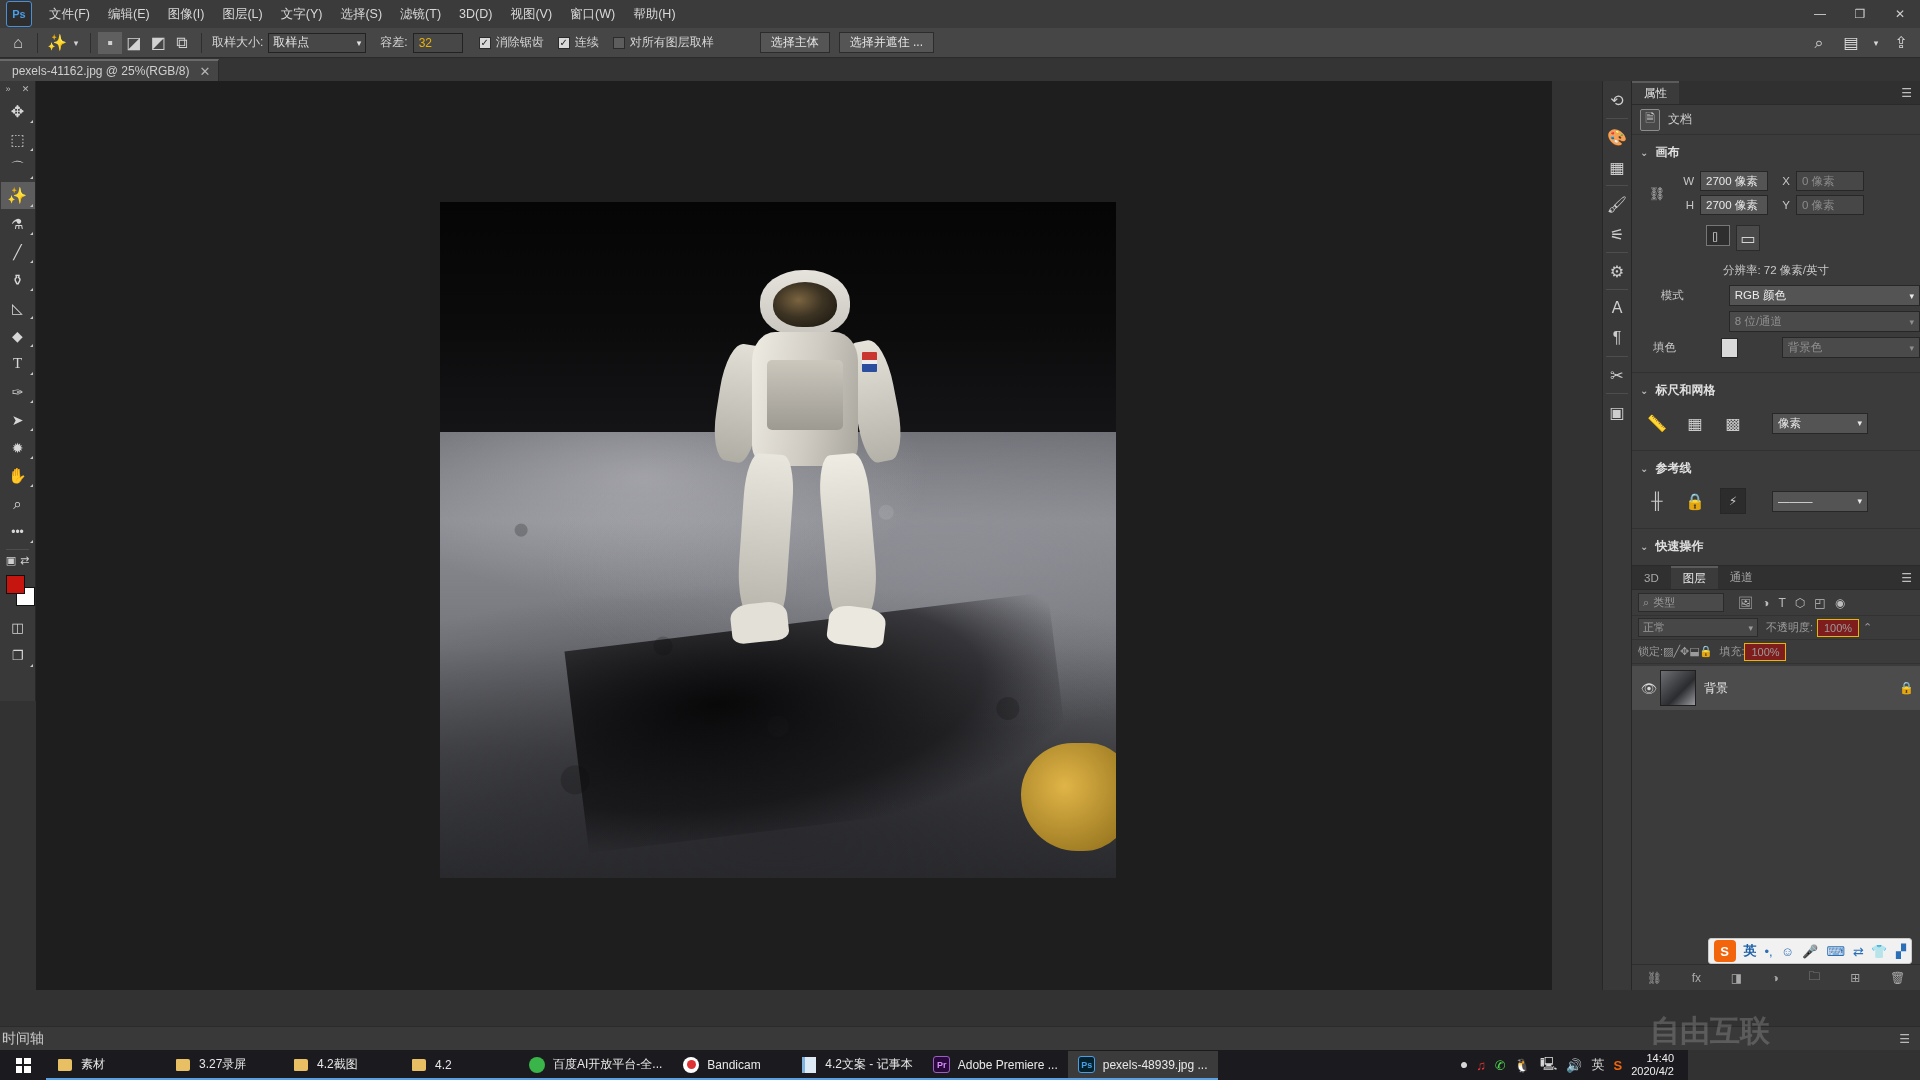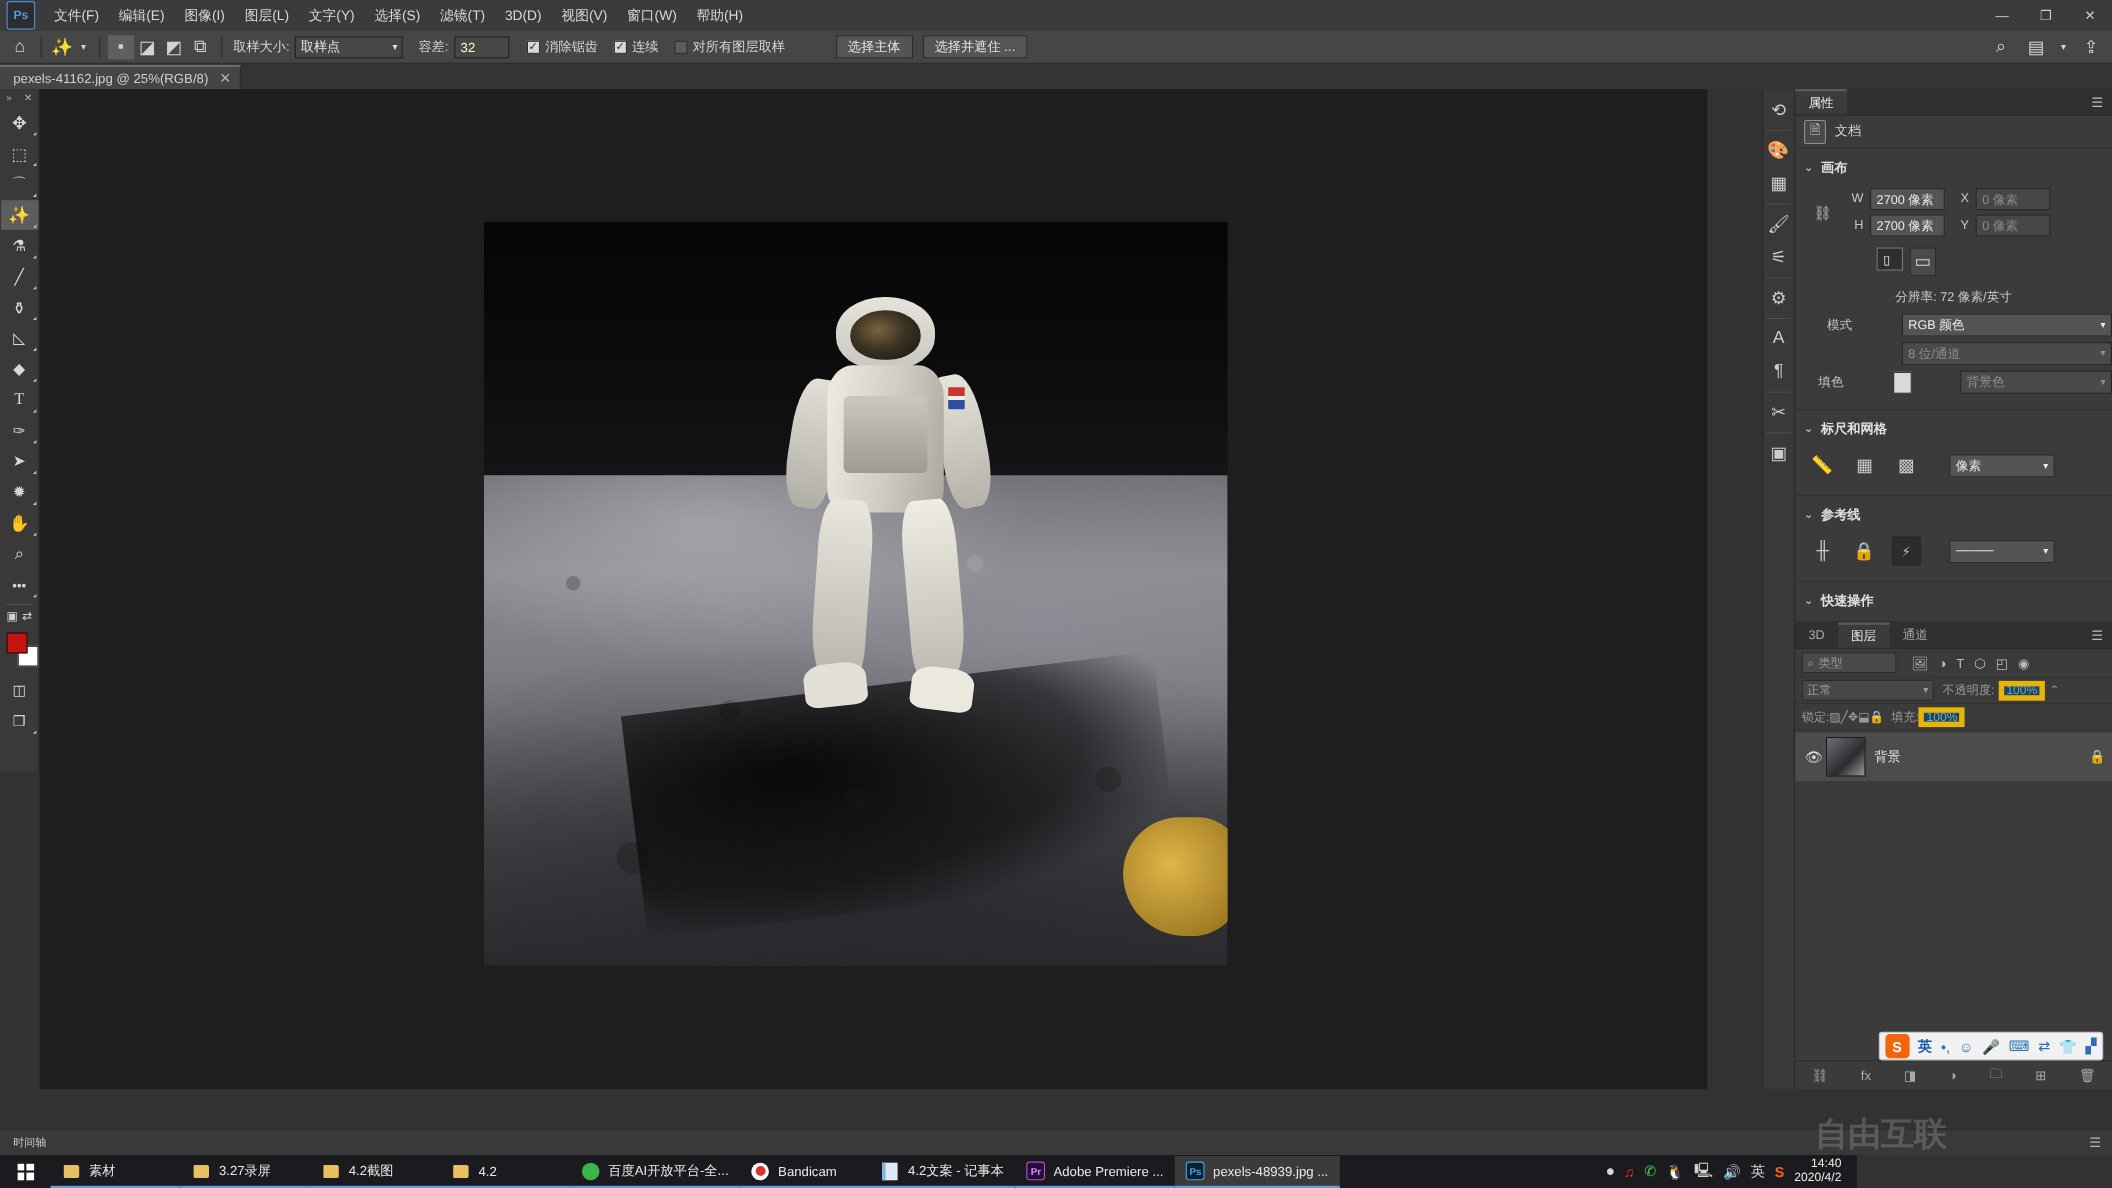--- a/index.html
+++ b/index.html
@@ -23,21 +23,21 @@
     background:#464646; border-bottom:1px solid #2b2b2b; display:flex;
     align-items:center; padding-left:6px; }
   .ob-sep { width:1px; height:20px; background:#2e2e2e; margin:0 7px; }
   .ob-icon { width:24px; height:22px; display:flex; align-items:center;
     justify-content:center; color:#d2d2d2; }
   .ob-label { color:#d5d5d5; font-size:12px; margin:0 5px 0 3px; white-space:nowrap; }
   .ob-select { height:20px; min-width:98px; background:#474747; border:1px solid #222;
     color:#e2e2e2; font-size:12px; display:flex; align-items:center;
     padding:0 4px; justify-content:space-between; }
   .ob-num { height:20px; width:50px; background:#474747; border:1px solid #222;
-    color:#fef9c3; font-size:12px; display:flex; align-items:center; padding:0 5px; }
+    color:#eab308; font-size:12px; display:flex; align-items:center; padding:0 5px; }
   .ob-check { display:flex; align-items:center; margin:0 6px 0 8px; }
   .cbox { width:12px; height:12px; border:1px solid #2b2b2b; background:#d9d9d9;
     margin-right:5px; display:flex; align-items:center; justify-content:center;
     color:#222; font-size:10px; line-height:1; }
   .cbox.off { background:#5d5d5d; color:transparent; }
   .ob-btn { height:21px; background:#555; border:1px solid #2c2c2c; color:#e4e4e4;
     font-size:12px; padding:0 10px; display:flex; align-items:center; margin-left:9px; }
   .ob-right { position:absolute; right:6px; display:flex; align-items:center; gap:6px; }
   .ob-rc { width:26px; height:22px; display:flex; align-items:center;
     justify-content:center; color:#d6d6d6; }
@@ -132,21 +132,21 @@
 
   
   .statusbar { position:absolute; left:0; bottom:54px; width:1920px; height:20px;
     background:#3c3c3c; border-top:1px solid #2a2a2a; display:flex; align-items:center; }
   .sb-zoom { color:#c9c9c9; font-size:11.5px; background:#474747; border:1px solid #2b2b2b;
     padding:1px 6px; margin-left:8px; }
   .sb-info { color:#c4c4c4; font-size:11.5px; margin-left:12px; }
   .sb-arrow { color:#b0b0b0; font-size:11px; margin-left:8px; }
   .timeline { position:absolute; left:0; bottom:30px; width:1920px; height:24px;
     background:#393939; border-top:1px solid #2b2b2b; display:flex; align-items:center; }
-  .tl-tab { color:#c8c8c8; font-size:10px; margin-left:12px;font-family:Liberation Serif, serif; }
+  .tl-tab { color:#c8c8c8; font-size:14px; margin-left:2px;font-family:Liberation Serif, serif; }
   .tl-menu { position:absolute; right:10px; color:#b9b9b9; font-size:12px; }
 
   
   .rail { position:absolute; right:288px; top:81px; width:30px; bottom:90px;
     background:#393939; border-left:1px solid #272727; border-right:1px solid #272727;
     display:flex; flex-direction:column; align-items:center; padding-top:4px; }
   .rail-ic { width:28px; height:30px; display:flex; align-items:center;
     justify-content:center; color:#cdcdcd; }
   .rail-div { width:22px; height:1px; background:#4d4d4d; margin:3px 0; }
 
@@ -208,21 +208,21 @@
     border-bottom:1px solid #323232; }
   .lp-search { width:86px; height:19px; background:#4a4a4a; border:1px solid #2b2b2b;
     color:#9a9a9a; font-size:11px; display:flex; align-items:center; padding:0 4px; }
   .lp-filters { display:flex; gap:9px; margin-left:14px; color:#bcbcbc; font-size:12px; }
   .lp-blend { height:24px; display:flex; align-items:center; padding:0 6px;
     border-bottom:1px solid #323232; }
   .blendsel { width:120px; height:19px; background:#474747; border:1px solid #2b2b2b;
     color:#9b9b9b; font-size:11px; display:flex; align-items:center;
     justify-content:space-between; padding:0 4px; }
   .lp-txt { color:#9b9b9b; font-size:11px; margin-left:8px; }
-  .lp-val { width:42px; height:18px; background:#0c4a6e; border:5px solid #eab308;
+  .lp-val { width:42px; height:18px; background:#7f1d1d; border:1px solid #eab308;
     color:#9b9b9b; font-size:11px; display:flex; align-items:center;
     justify-content:center; margin-left:4px; }
   .lp-lock { height:24px; display:flex; align-items:center; padding:0 6px;
     border-bottom:1px solid #323232; color:#9b9b9b; font-size:11px; gap:0; }
   .layer-row { height:44px; display:flex; align-items:center; padding:0 6px;
     background:#4c4c4c; margin-top:2px; }
   .eye { width:22px; color:#d8d8d8; font-size:13px; text-align:center; }
   .lthumb { width:36px; height:36px; border:1px solid #1f1f1f;
     background:linear-gradient(135deg,#6e6f74,#2b2c2f 60%,#9a9ba0);
     margin-right:8px; }

